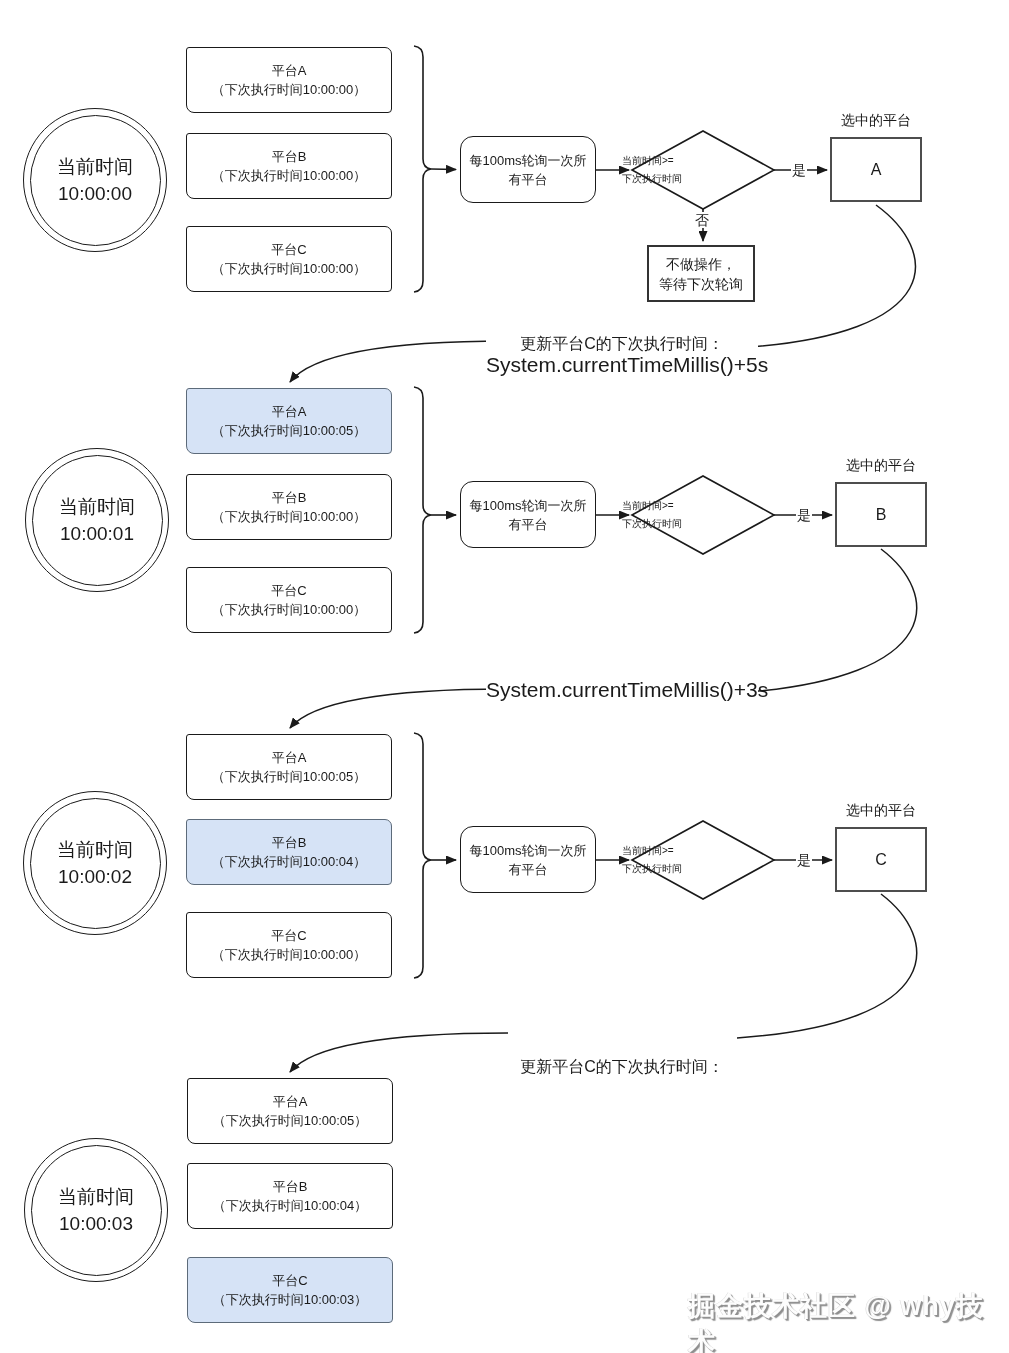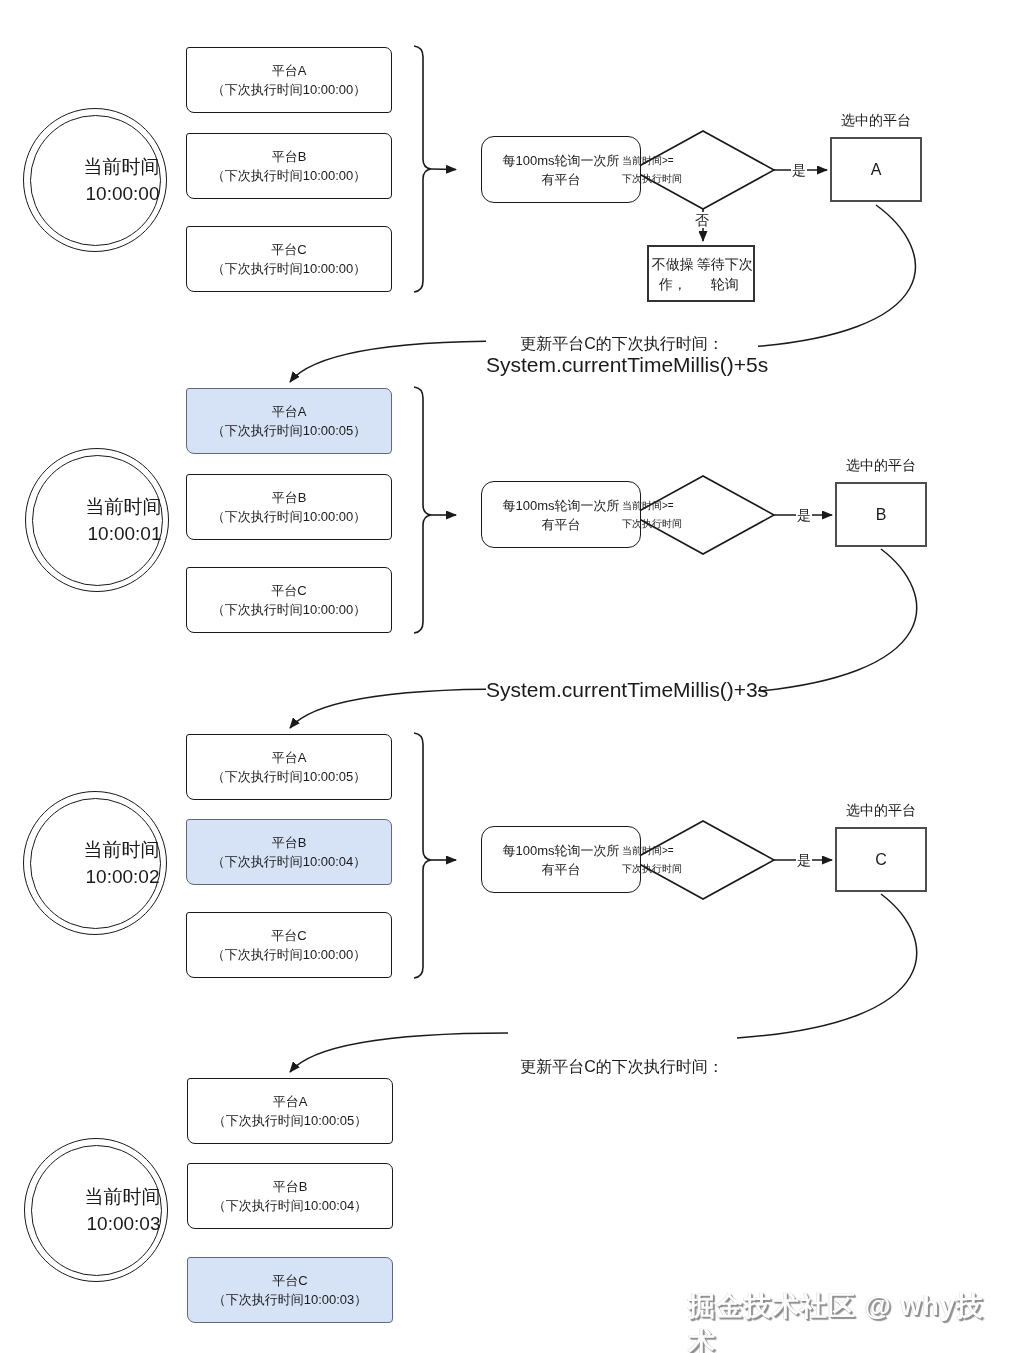--- a/index.html
+++ b/index.html
@@ -4,36 +4,36 @@
 <style>
   html,body{margin:0;padding:0;background:#ffffff;}
   .canvas{
     position:relative;width:1009px;height:1353px;background:#ffffff;overflow:hidden;
     font-family:"Liberation Sans","DejaVu Sans",sans-serif;color:#1a1a1a;
   }
   svg.lines{position:absolute;left:0;top:0;z-index:1;}
   .clock{position:absolute;width:144px;height:144px;border:1.8px solid #1a1a1a;border-radius:50%;
     display:flex;align-items:center;justify-content:center;background:#fff;z-index:2;box-sizing:border-box;}
   .clock-inner{width:131px;height:131px;border:1.6px solid #1a1a1a;border-radius:50%;
-    display:flex;flex-direction:column;align-items:flex-end;justify-content:center;
+    display:flex;flex-direction:column;align-items:center;justify-content:center;
     font-size:19px;line-height:27px;text-align:center;box-sizing:border-box;}
   .pbox{position:absolute;left:186px;width:206px;height:66px;background:#fff;border:1.6px solid #1a1a1a;
     border-radius:3px 7px 4px 8px;display:flex;flex-direction:column;align-items:center;justify-content:center;
     font-size:13px;line-height:19px;text-align:center;z-index:2;box-sizing:border-box;}
   .pbox.hl{background:#d6e3f6;border:1.4px solid #5d6b7a;}
-  .poll{position:absolute;left:481px;width:160px;height:67px;background:#fff;border:1.8px solid #1a1a1a;
+  .poll{position:absolute;left:460px;width:136px;height:67px;background:#fff;border:1.8px solid #1a1a1a;
     border-radius:13px;display:flex;align-items:center;justify-content:center;z-index:2;box-sizing:border-box;}
   .poll-text{width:124px;font-size:13px;line-height:19px;text-align:center;}
   .cond{position:absolute;left:622px;width:140px;font-size:10px;line-height:18px;text-align:left;z-index:2;}
   .yn{position:absolute;font-size:14px;line-height:16px;background:#fff;padding:0 1px;z-index:3;}
   .sel{position:absolute;width:92px;height:65px;background:#fff;border:2px solid #4d4d4d;
     display:flex;align-items:center;justify-content:center;font-size:16px;z-index:2;box-sizing:border-box;}
   .cap{position:absolute;width:92px;text-align:center;font-size:14px;z-index:2;}
   .noop{position:absolute;left:647px;top:245px;width:108px;height:57px;background:#fff;border:2px solid #333;
-    display:flex;flex-direction:row;align-items:center;justify-content:center;
+    display:flex;flex-direction:column;align-items:center;justify-content:center;
     font-size:14px;line-height:20px;text-align:center;z-index:2;box-sizing:border-box;}
   .annot{position:absolute;left:486px;width:272px;text-align:center;background:#fff;z-index:3;}
   .annot .a1{font-size:16px;line-height:21px;}
   .annot .a2{font-size:21px;line-height:22px;}
   .watermark{position:absolute;left:688px;top:1288px;font-size:27px;font-weight:bold;letter-spacing:1px;
     color:#fdfdfd;text-shadow:2px 2px 1px #8f8f8f,1px 1px 0 #a8a8a8,-0.5px -0.5px 0 #d6d6d6;z-index:2;}
 </style>
 </head>
 <body>
 

